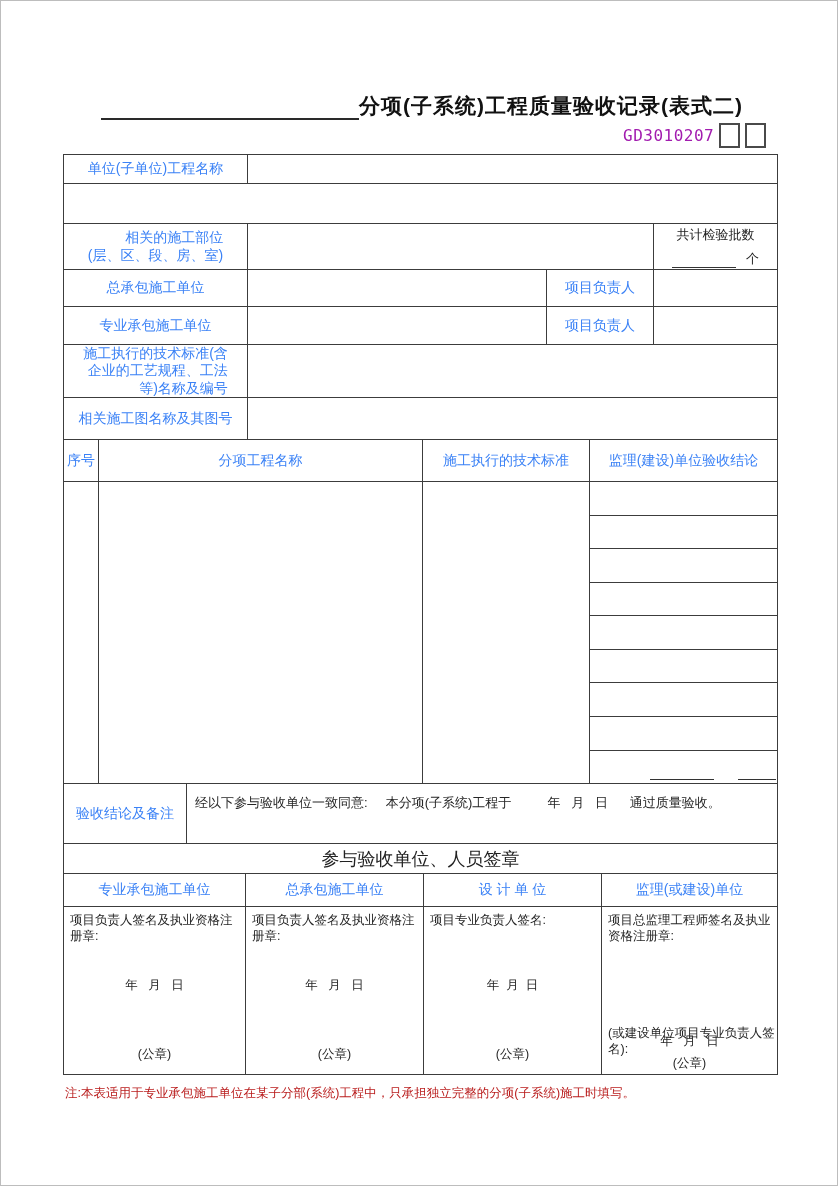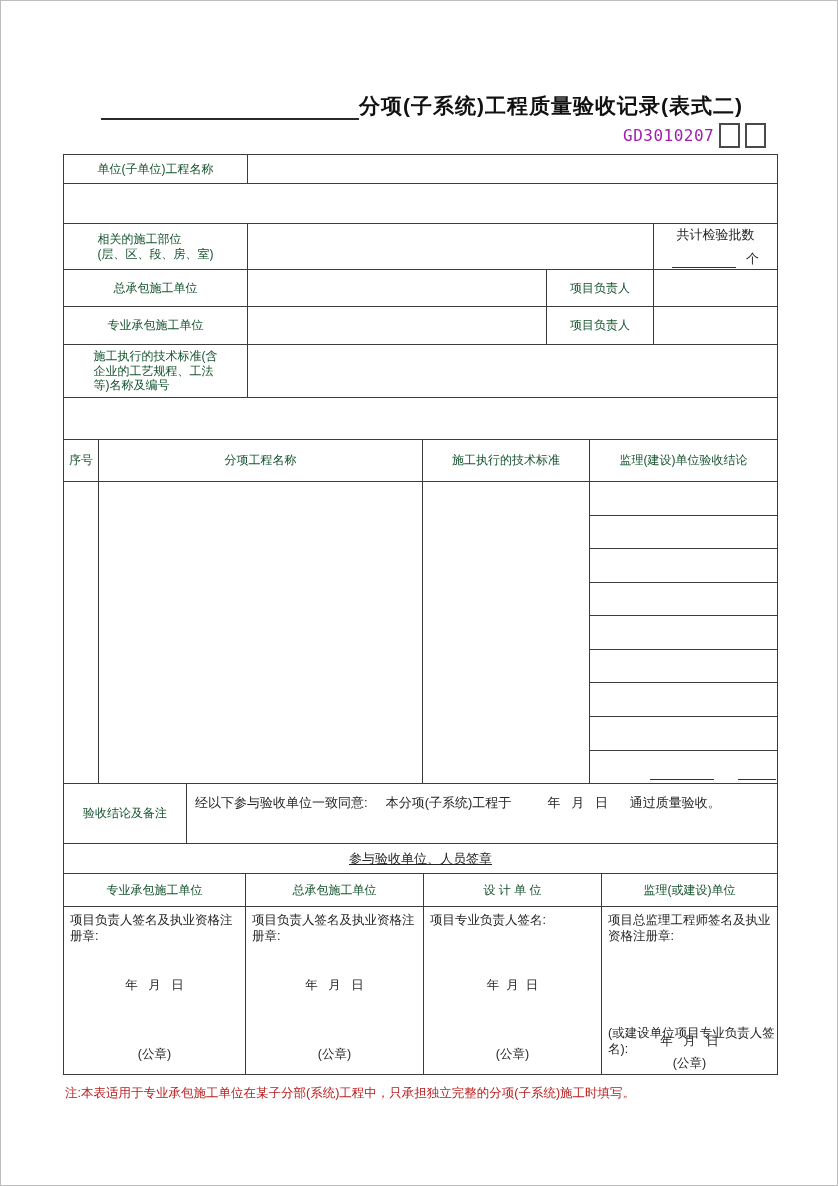--- a/index.html
+++ b/index.html
@@ -15,21 +15,21 @@
   .code-text{font-family:"DejaVu Sans Mono", monospace; font-size:16px; color:#a21caf; letter-spacing:0.5px;}
   .code-box{display:inline-block; width:17px; height:21px; border:2px solid #4a4a4a; background:#fff;}
   
   .tbl{position:absolute; left:62px; top:153px; width:713px; height:919px; border:1px solid #3c3c3c; box-sizing:content-box;}
   .row{display:flex; width:100%;}
   .c{box-sizing:border-box; border-right:1px solid #3c3c3c; border-bottom:1px solid #3c3c3c; position:relative;}
   .row .c:last-child{border-right:none;}
   .tbl .row:last-child > .c{border-bottom:none;}
   .h29{height:29px}.h40{height:40px}.h46{height:46px}.h37{height:37px}.h38{height:38px}
   .h53{height:53px}.h42{height:42px}.h302{height:302px}.h60{height:60px}.h30{height:30px}.h33{height:33px}.h167{height:167px}
-  .lbl{display:flex; align-items:center; justify-content:center; text-align:left; font-size:12px; line-height:1.22; color:#14532d;}
+  .lbl{display:flex; align-items:center; justify-content:center; text-align:right; font-size:14px; line-height:1.22; color:#3b82f6;}
   .prewrap{white-space:pre-line;}
   .prespace{white-space:pre-wrap;}
   .w-label{flex:0 0 184px;}
   .w-fill{flex:1 1 auto;}
   .w-batch{flex:0 0 123px;}
   .w-mlabel{flex:0 0 107px;}
   .w-mvalue{flex:0 0 123px;}
   .w-seq{flex:0 0 35px;}
   .w-result{flex:0 0 167px;}
   .w-concl{flex:0 0 187px;}
@@ -41,21 +41,21 @@
   .uline-batch{display:inline-block; width:64px; border-bottom:1px solid #333; height:14px;}
   
   .col-stack{display:flex; flex-direction:column; padding:0;}
   .concl-cell{flex:1 1 auto; border-bottom:1px solid #3c3c3c; position:relative;}
   .concl-cell:last-child{border-bottom:none;}
   .uline{position:absolute; height:0; border-bottom:1px solid #333;}
   .uline-a{left:60px; width:64px; bottom:3px;}
   .uline-b{right:1px; width:38px; bottom:3px;}
   
   .concl-text{font-size:13px; padding:9px 8px 0 8px; line-height:1.5; color:#262626;}
-  .sig-title{display:flex; align-items:center; justify-content:center; font-size:13px;text-decoration:underline;}
+  .sig-title{display:flex; align-items:center; justify-content:center; font-size:18px;}
   
   .sig-cell{font-size:12.5px; line-height:1.3; color:#262626;}
   .sig-label{padding:5px 4px 0 6px;}
   .sig-date{position:absolute; top:70px; left:0; width:100%; text-align:center;}
   .sig-seal{position:absolute; bottom:12px; left:0; width:100%; text-align:center;}
   .sig-alt{position:absolute; top:70px; left:6px; right:2px;margin-top:48px;}
   .sig-date-low{position:absolute; top:126px; left:0; width:100%; text-align:center;}
   .sig-seal-low{position:absolute; bottom:3px; left:0; width:100%; text-align:center;}
   
   .footnote{position:absolute; left:64px; top:1084px; font-size:12.5px; color:#b91c1c;}
@@ -113,20 +113,21 @@
     </div>
 
     <div class="row h53">
       <div class="c w-label lbl prewrap">施工执行的技术标准(含
 企业的工艺规程、工法
 等)名称及编号</div>
       <div class="c w-fill"></div>
     </div>
 
     <div class="row h42">
+      <div class="c w-label lbl">相关施工图名称及其图号</div>
       <div class="c w-fill"></div>
     </div>
 
     <div class="row h42">
       <div class="c w-seq lbl">序号</div>
       <div class="c w-fill lbl">分项工程名称</div>
       <div class="c w-result lbl">施工执行的技术标准</div>
       <div class="c w-concl lbl">监理(建设)单位验收结论</div>
     </div>
 

